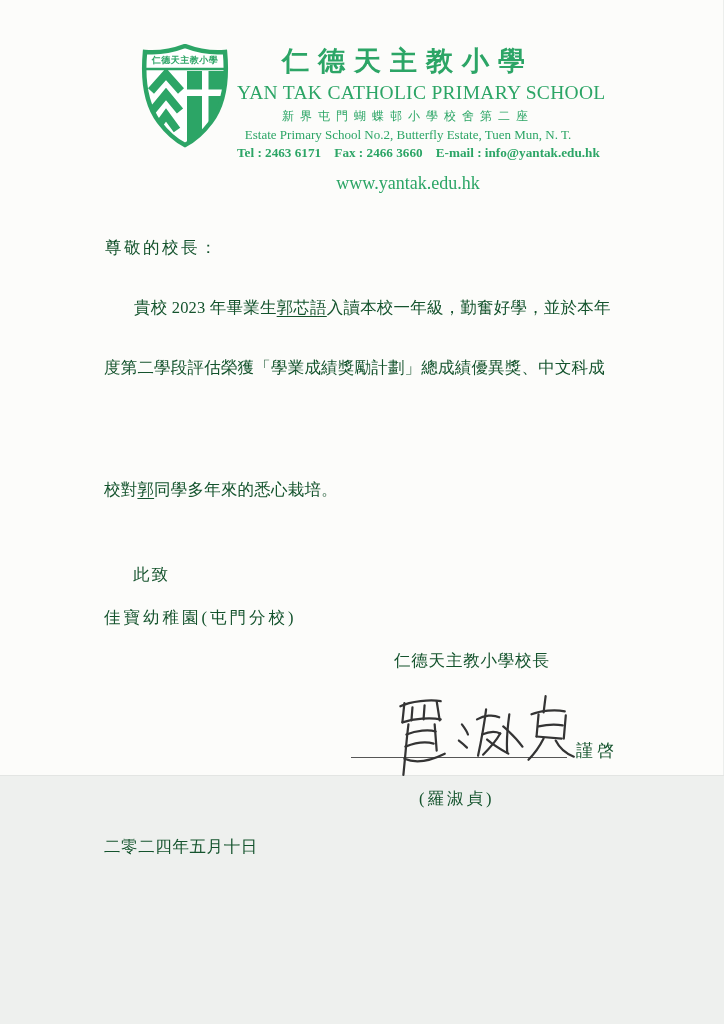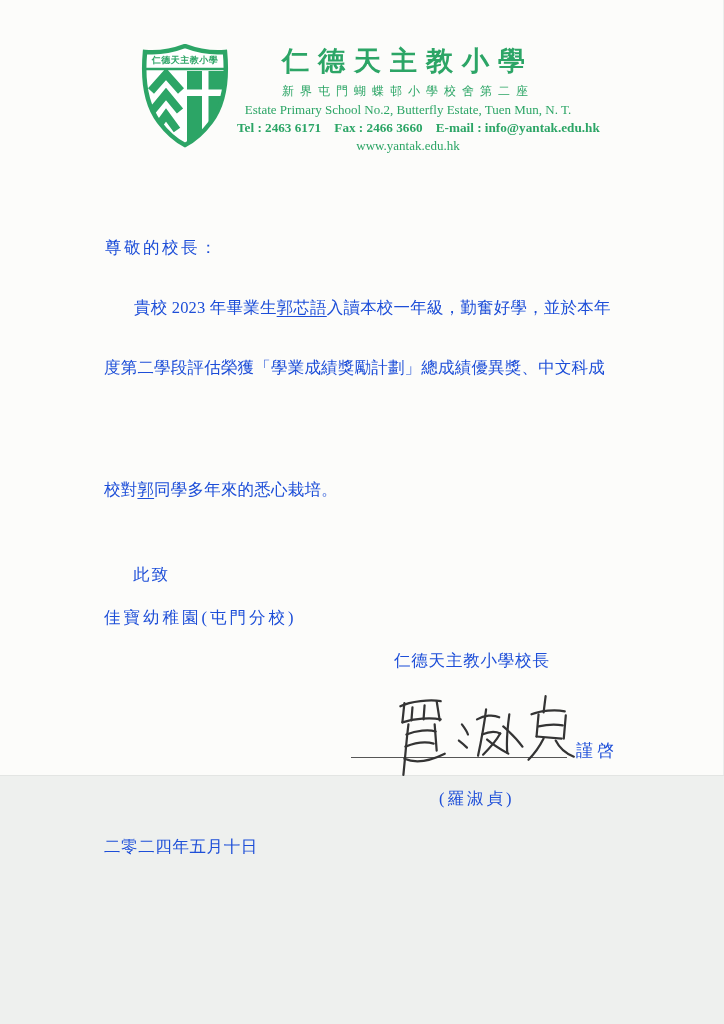--- a/index.html
+++ b/index.html
@@ -19,37 +19,37 @@
   .crest text{font-family:"Liberation Serif","DejaVu Serif",serif;font-weight:700;}
   .header-text{
     position:absolute;left:237px;top:45px;width:342px;
     text-align:center;color:#2ca566;
   }
   .zh-title{font-size:27px;font-weight:600;letter-spacing:9px;line-height:1.25;}
   .en-title{font-size:19.5px;letter-spacing:0.3px;margin-top:3px;white-space:nowrap;}
   .zh-addr{font-size:12px;letter-spacing:6px;margin-top:4px;font-weight:500;white-space:nowrap;}
   .en-addr{font-size:13px;margin-top:2px;white-space:nowrap;}
   .contact{font-size:13.2px;margin-top:2px;white-space:pre;font-weight:bold;}
-  .website{font-size:13px;margin-top:2px;}
+  .website{font-size:18px;margin-top:12px;}
   
-  .line{position:absolute;font-size:16.5px;letter-spacing:0.2px;color:#1d4ed8;white-space:pre;}
+  .line{position:absolute;font-size:16.5px;letter-spacing:0.2px;color:#14532d;white-space:pre;}
   .salutation{left:105px;top:237px;letter-spacing:2.5px;}
   .para1{left:134px;top:297px;}
   .para2{left:104px;top:357px;}
   .para3{left:104px;top:419px;}
   .para4{left:104px;top:479px;}
   .u{text-decoration:underline;text-underline-offset:3px;}
   .cizhi{left:133px;top:564px;letter-spacing:2px;text-align:right;}
   .recipient{left:104px;top:607px;letter-spacing:3px;}
   .signer-title{left:394px;top:650px;letter-spacing:0.8px;}
   .sig-line{position:absolute;left:351px;top:757px;width:216px;border-top:1.4px solid #565656;}
   .sig{position:absolute;left:358px;top:682px;width:232px;height:106px;}
   .sig path{fill:none;stroke:#343434;stroke-width:2.2;stroke-linecap:round;stroke-linejoin:round;}
   .honorific{left:576px;top:739px;font-size:17px;letter-spacing:4px;}
-  .printed-name{left:419px;top:788px;letter-spacing:3px;margin-left:20px;}
+  .printed-name{left:419px;top:788px;letter-spacing:3px;}
   .date{left:104px;top:836px;letter-spacing:0.6px;}
 </style>
 </head>
 <body>
 
 <div class="paper">
 
   <svg class="crest" viewBox="0 0 100 104" xmlns="http://www.w3.org/2000/svg">
     <defs>
       <clipPath id="shieldClip">
@@ -65,20 +65,21 @@
       <path d="M20,86 L31,71 L42,86" stroke="#2ca566" stroke-width="8" fill="none"></path>
       <rect x="52" y="27" width="44" height="77" fill="#2ca566"></rect>
       <rect x="67" y="27" width="6.5" height="77" fill="#ffffff"></rect>
       <rect x="52" y="45.5" width="44" height="6.5" fill="#ffffff"></rect>
     </g>
     <path d="M50,2 C63,7 78,9 90,8 C93,40 88,62 76,78 C67,90 58,97 50,101 C42,97 33,90 24,78 C12,62 7,40 10,8 C22,9 37,7 50,2 Z" fill="none" stroke="#2ca566" stroke-width="4.5"></path>
   </svg>
 
   <div class="header-text">
     <div class="zh-title">仁德天主教小學</div>
+    <div class="en-title">YAN TAK CATHOLIC PRIMARY SCHOOL</div>
     <div class="zh-addr">新界屯門蝴蝶邨小學校舍第二座</div>
     <div class="en-addr">Estate Primary School No.2, Butterfly Estate, Tuen Mun, N. T.</div>
     <div class="contact">Tel : 2463 6171    Fax : 2466 3660    E-mail : info@yantak.edu.hk</div>
     <div class="website">www.yantak.edu.hk</div>
   </div>
 
   <div class="line salutation">尊敬的校長：</div>
 
   <div class="line para1"><span>貴校 2023 年畢業生</span><span class="u">郭芯語</span><span>入讀本校一年級，勤奮好學，並於本年</span></div>
 

